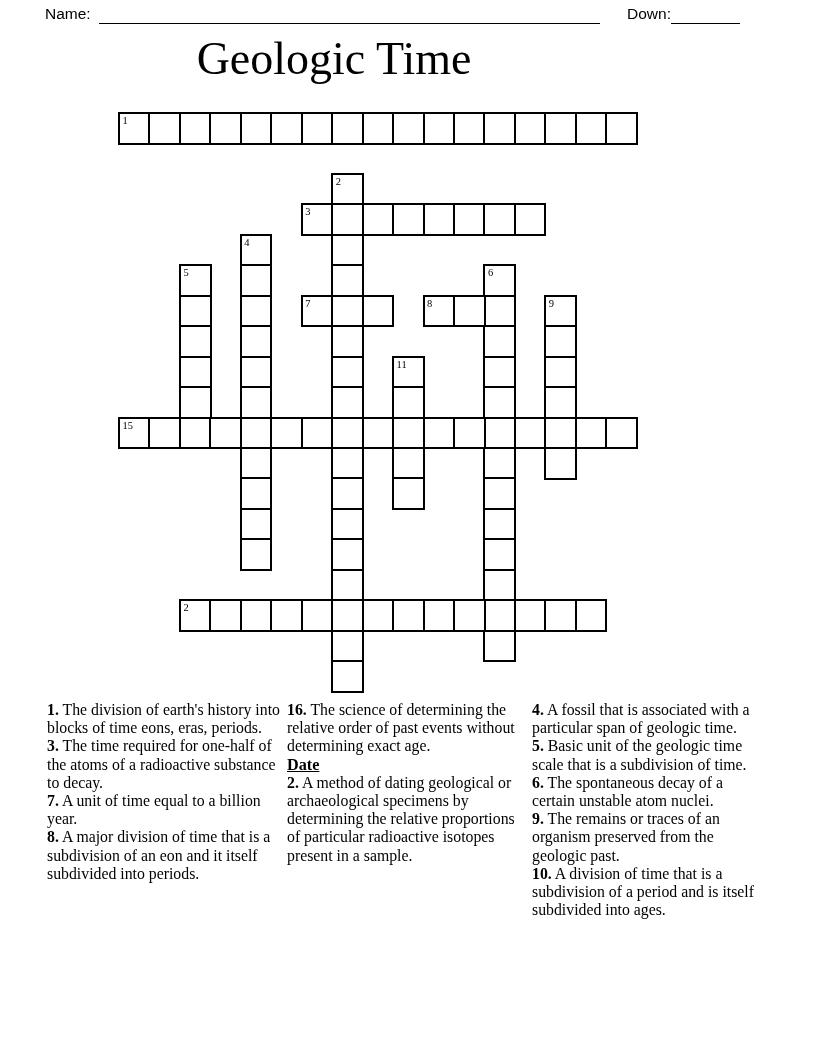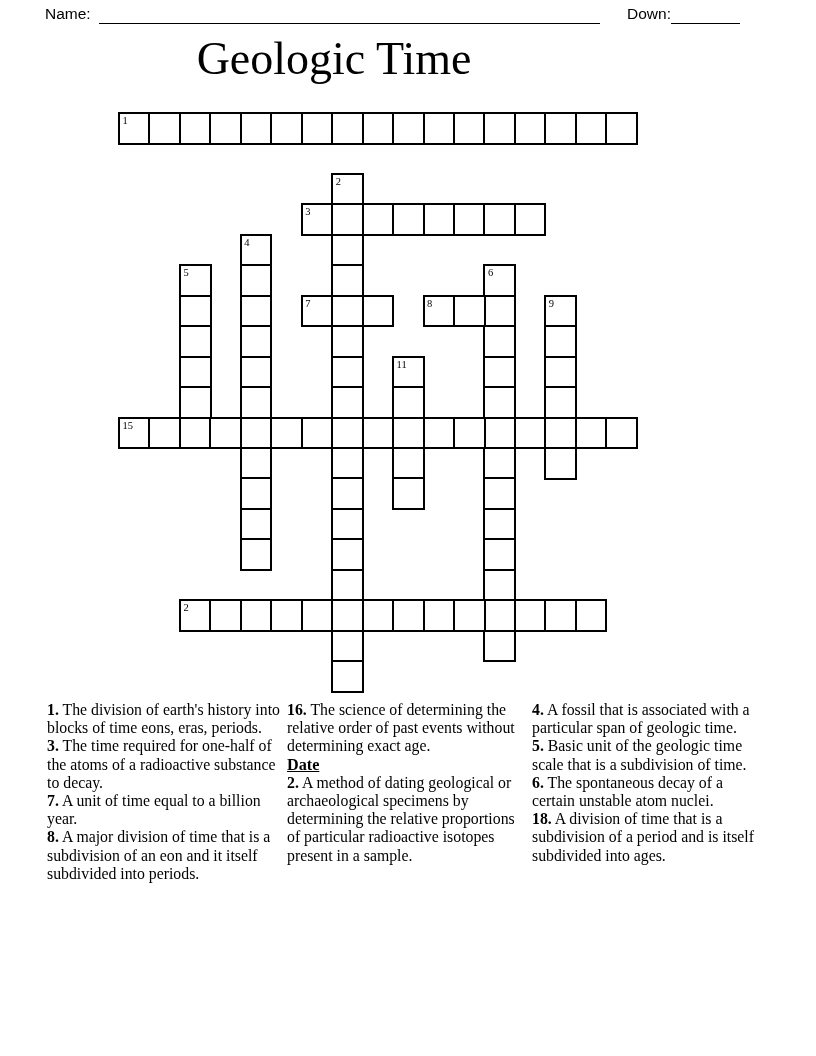--- a/index.html
+++ b/index.html
@@ -212,15 +212,16 @@
     </div>
     <div class="clue-col col-1">
       <p class="clue"><span class="cnum">16.</span> The science of determining the relative order of past events without determining exact age.</p>
       <div class="clue-header">Date</div>
       <p class="clue"><span class="cnum">2.</span> A method of dating geological or archaeological specimens by determining the relative proportions of particular radioactive isotopes present in a sample.</p>
     </div>
     <div class="clue-col col-2">
       <p class="clue"><span class="cnum">4.</span> A fossil that is associated with a particular span of geologic time.</p>
       <p class="clue"><span class="cnum">5.</span> Basic unit of the geologic time scale that is a subdivision of time.</p>
       <p class="clue"><span class="cnum">6.</span> The spontaneous decay of a certain unstable atom nuclei.</p>
-      <p class="clue"><span class="cnum">18.</span> A division of time that is a subdivision of a period and is itself subdivided into ages.</p>
+      <p class="clue"><span class="cnum">9.</span> The remains or traces of an organism preserved from the geologic past.</p>
+      <p class="clue"><span class="cnum">10.</span> A division of time that is a subdivision of a period and is itself subdivided into ages.</p>
     </div>
   </div>
 
 </body></html>

